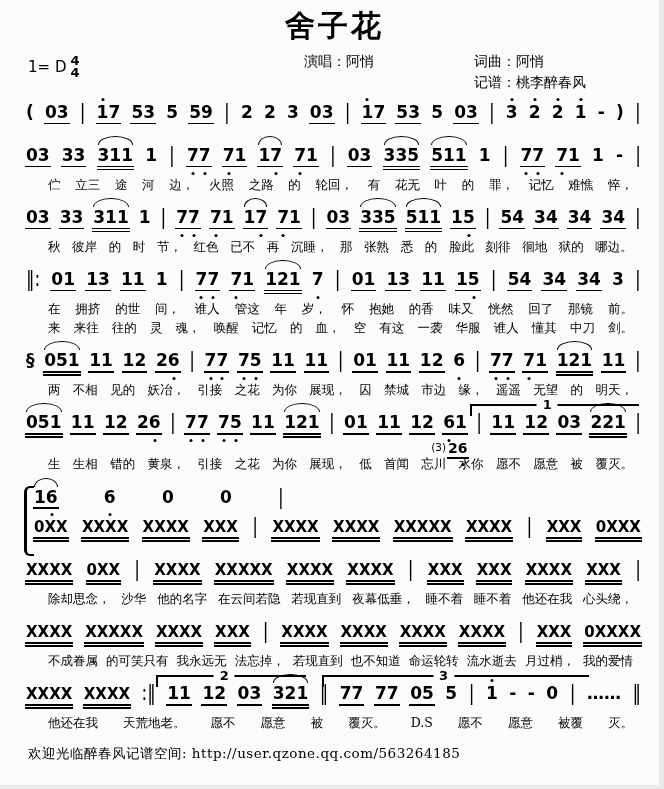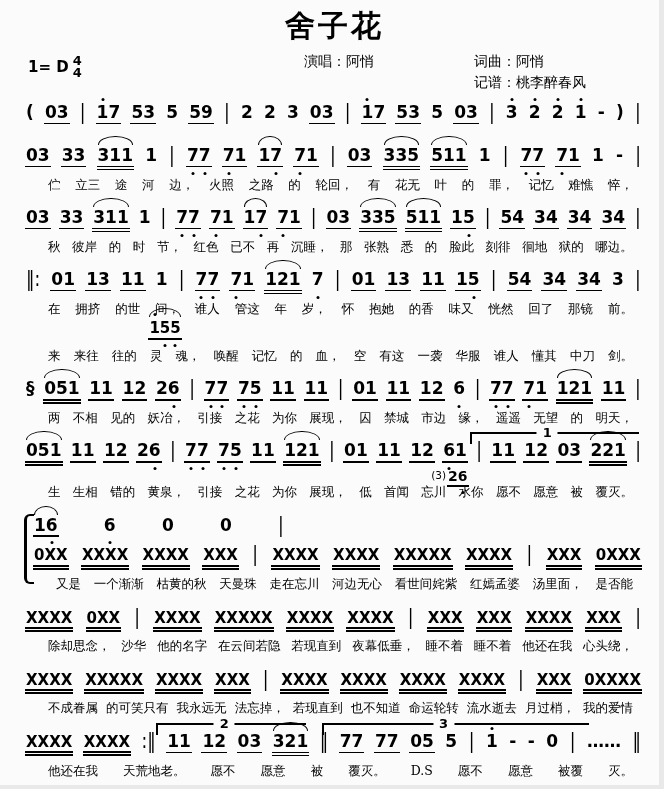--- a/index.html
+++ b/index.html
@@ -10,21 +10,21 @@
     border-right:5px solid #e9e9e9;border-bottom:4px solid #e9e9e9;
     box-sizing:border-box;
   }
   .page{padding:4px 16px 0 26px;}
   h1{
     margin:2px 0 0 0;text-align:center;
     font-size:30px;font-weight:bold;letter-spacing:3px;
     font-family:"DejaVu Serif",serif;
   }
   .headrow{position:relative;height:46px;font-size:14px;}
-  .key{position:absolute;left:2px;top:8px;font-size:15px;font-weight:bold;}
+  .key{position:absolute;left:2px;top:8px;font-size:15px;font-weight:normal;}
   .frac{display:inline-block;vertical-align:middle;text-align:center;line-height:0.95;font-size:13px;margin-left:4px;}
   .frac b{display:block;}
   .singer{position:absolute;left:278px;top:6px;}
   .composer{position:absolute;left:448px;top:6px;}
   .transcriber{position:absolute;left:448px;top:27px;text-align:right;}
 
   .system{position:relative;margin-bottom:4px;}
   .notes{display:flex;justify-content:space-between;align-items:baseline;
          padding:11px 2px 10px 0;font-weight:bold;font-size:17px;line-height:1.05;}
   .voiceA{width:41%;padding-bottom:1px;gap:36px;}
@@ -224,21 +224,20 @@
           <span>岁，</span>
           <span>怀</span>
           <span>抱她</span>
           <span>的香</span>
           <span>味又</span>
           <span>恍然</span>
           <span>回了</span>
           <span>那镜</span>
           <span>前。</span>
         </div>
-        <div class="inter" style="margin-left: 20%;"><span class="tok u1">155<i class="dot da" style="left: 0.5ch;"></i><i class="dot db" style="left: 1.5ch;"></i><i class="dot db" style="left: 2.5ch;"></i><i class="arc"></i></span></div>
         <div class="lyrics">
           <span>来</span>
           <span>来往</span>
           <span>往的</span>
           <span>灵</span>
           <span>魂，</span>
           <span>唤醒</span>
           <span>记忆</span>
           <span>的</span>
           <span>血，</span>
@@ -356,32 +355,20 @@
           <span class="tok u2 xg">XXX</span>
           <span class="tok bar">|</span>
           <span class="tok u2 xg">XXXX</span>
           <span class="tok u2 xg">XXXX</span>
           <span class="tok u2 xg">XXXXX</span>
           <span class="tok u2 xg">XXXX</span>
           <span class="tok bar">|</span>
           <span class="tok u2 xg">XXX</span>
           <span class="tok u2 xg">0XXX</span>
         </div>
-        <div class="lyrics">
-          <span>又是</span>
-          <span>一个渐渐</span>
-          <span>枯黄的秋</span>
-          <span>天曼珠</span>
-          <span>走在忘川</span>
-          <span>河边无心</span>
-          <span>看世间姹紫</span>
-          <span>红嫣孟婆</span>
-          <span>汤里面，</span>
-          <span>是否能</span>
-        </div>
       </div>
       <div class="system">
         <div class="notes">
           <span class="tok u2 xg">XXXX</span>
           <span class="tok u2 xg">0XX</span>
           <span class="tok bar">|</span>
           <span class="tok u2 xg">XXXX</span>
           <span class="tok u2 xg">XXXXX</span>
           <span class="tok u2 xg">XXXX</span>
           <span class="tok u2 xg">XXXX</span>

